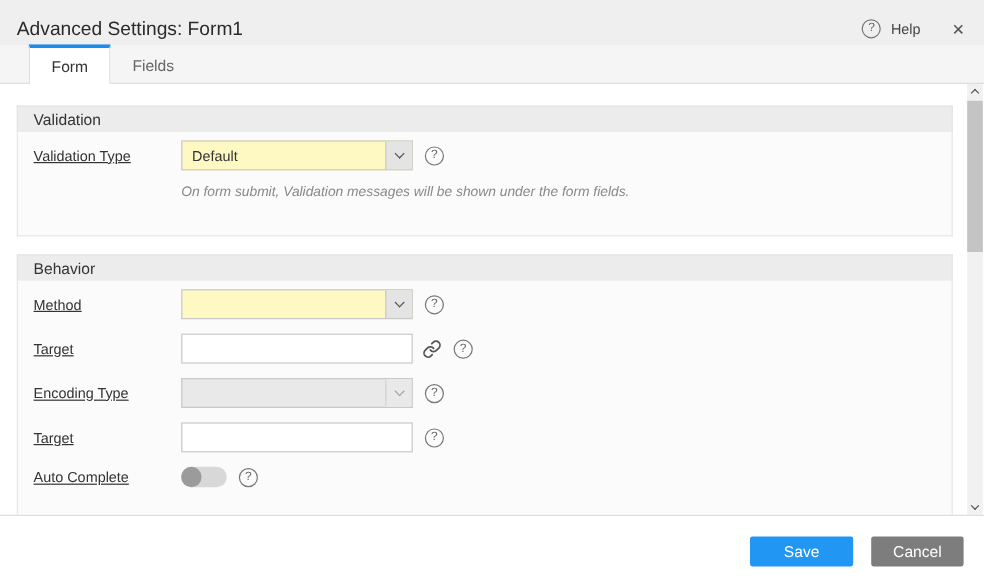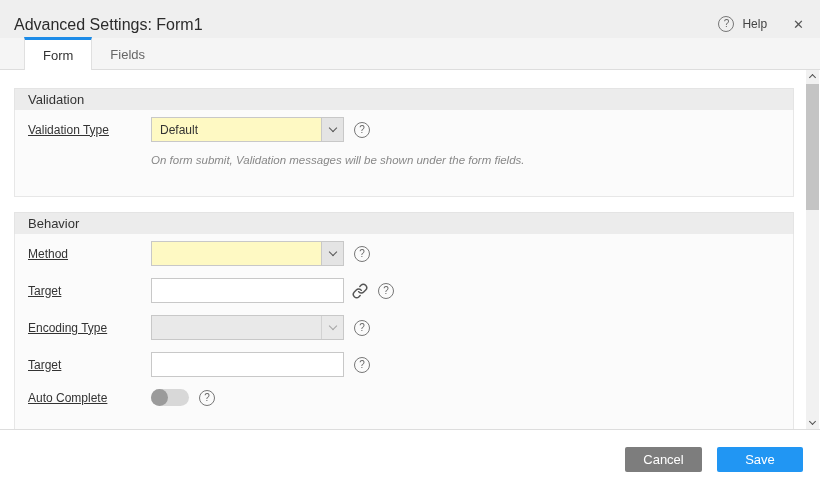--- a/index.html
+++ b/index.html
@@ -235,17 +235,17 @@
       </span>
     <span class="sb-track">
       <span class="sb-thumb"></span>
     </span>
     <span class="sb-arrow">
         <span class="chev-down-sm"></span>
       </span>
   </div>
 
   <div class="footer">
+    <button class="btn save">Save</button>
     <button class="btn cancel">Cancel</button>
-    <button class="btn save">Save</button>
   </div>
 
 </div>
 
 </body></html>

